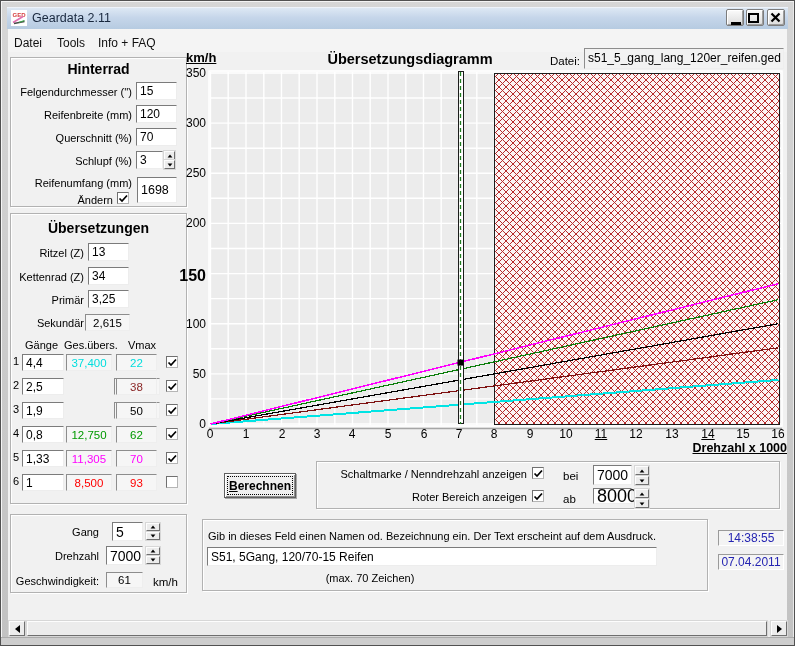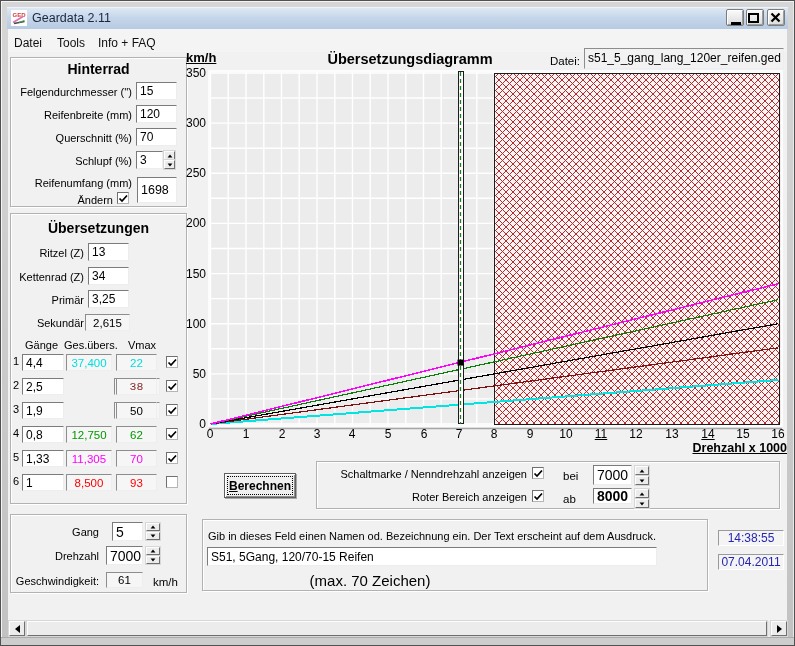--- a/index.html
+++ b/index.html
@@ -101,21 +101,21 @@
 <div class="abs disp" style="left:66px; top:354px; width:46px; height:17px; color:#00dede;">37,400</div>
 <div class="abs disp" style="left:116px; top:354px; width:41px; height:17px; color:#00dede;">22</div>
 <div class="abs chk" style="left:166px; top:356px;">
     <svg width="10" height="10">
       <path d="M1.5 5.5 L4 8 L9 2.5" stroke="#000" stroke-width="1.7" fill="none"></path>
     </svg>
   </div>
 <div class="abs lbl" style="left:0; top:379px; width:19px;">2</div>
 <div class="abs inp" style="left:22px; top:378px; width:42px; height:17px;">2,5</div>
 <div class="abs disp" style="left:66px; top:378px; width:46px; height:17px; color:#8b2828;margin-left:48px;">21,250</div>
-<div class="abs disp" style="left:116px; top:378px; width:41px; height:17px; color:#8b2828;font-family:Liberation Mono, monospace;">38</div>
+<div class="abs disp" style="left:116px; top:378px; width:41px; height:17px; color:#8b2828;">38</div>
 <div class="abs chk" style="left:166px; top:380px;">
     <svg width="10" height="10">
       <path d="M1.5 5.5 L4 8 L9 2.5" stroke="#000" stroke-width="1.7" fill="none"></path>
     </svg>
   </div>
 <div class="abs lbl" style="left:0; top:403px; width:19px;">3</div>
 <div class="abs inp" style="left:22px; top:402px; width:42px; height:17px;">1,9</div>
 <div class="abs disp" style="left:66px; top:402px; width:46px; height:17px; color:#000000;margin-left:48px;">16,150</div>
 <div class="abs disp" style="left:116px; top:402px; width:41px; height:17px; color:#000000;">50</div>
 <div class="abs chk" style="left:166px; top:404px;">
@@ -255,21 +255,21 @@
 <div class="abs" style="left:589px; top:427px; width:24px; text-align:center; font-size:12px;text-decoration:underline;">11</div>
 <div class="abs" style="left:624px; top:427px; width:24px; text-align:center; font-size:12px;">12</div>
 <div class="abs" style="left:660px; top:427px; width:24px; text-align:center; font-size:12px;">13</div>
 <div class="abs" style="left:696px; top:427px; width:24px; text-align:center; font-size:12px;text-decoration:underline;">14</div>
 <div class="abs" style="left:731px; top:427px; width:24px; text-align:center; font-size:12px;">15</div>
 <div class="abs" style="left:766px; top:427px; width:24px; text-align:center; font-size:12px;">16</div>
 
 <div class="abs" style="left:160px; top:417px; width:46px; text-align:right; font-size:12px;">0</div>
 <div class="abs" style="left:160px; top:367px; width:46px; text-align:right; font-size:12px;">50</div>
 <div class="abs" style="left:160px; top:317px; width:46px; text-align:right; font-size:12px;">100</div>
-<div class="abs" style="left:160px; top:267px; width:46px; text-align:right; font-size:12px;">150</div>
+<div class="abs" style="left:160px; top:267px; width:46px; text-align:right; font-size:16px;font-weight:bold;">150</div>
 <div class="abs" style="left:160px; top:216px; width:46px; text-align:right; font-size:12px;">200</div>
 <div class="abs" style="left:160px; top:166px; width:46px; text-align:right; font-size:12px;">250</div>
 <div class="abs" style="left:160px; top:116px; width:46px; text-align:right; font-size:12px;">300</div>
 <div class="abs" style="left:160px; top:66px; width:46px; text-align:right; font-size:12px;">350</div>
 <div class="abs" style="left:637px; top:441px; width:150px; text-align:right; font-size:12.5px; font-weight:bold; text-decoration:underline;">Drehzahl x 1000</div>
 
 <div class="abs" style="left:224px; top:473px; width:72px; height:25px; background:#efefef; border:1px solid #5f5f5f; box-shadow: inset 1px 1px 0 #ffffff, inset -1px -1px 0 #8f8f8f, 1px 1px 0 #a8a8a8;"></div>
 <div class="abs" style="left:227px; top:476px; width:66px; height:19px; border:1px dotted #000; text-align:center; font-size:12px; font-weight:bold; line-height:18px;"><u>B</u>erechnen</div>
 <div class="abs grp" style="left:316px; top:461px; width:464px; height:48px;"></div>
 <div class="abs lbl" style="left:330px; top:468px; width:197px;">Schaltmarke / Nenndrehzahl anzeigen</div>
@@ -286,31 +286,31 @@
 <div class="abs spb" style="left:635px; top:476px; width:14px; height:9px;">
     <div class="tri-dn" style="transform:scale(0.8);"></div>
   </div>
 <div class="abs lbl" style="left:330px; top:491px; width:197px;">Roter Bereich anzeigen</div>
 <div class="abs chk" style="left:532px; top:490px;">
     <svg width="10" height="10">
       <path d="M1.5 5.5 L4 8 L9 2.5" stroke="#000" stroke-width="1.7" fill="none"></path>
     </svg>
   </div>
 <div class="abs" style="left:563px; top:493px; font-size:11.5px;">ab</div>
-<div class="abs inp" style="left:593px; top:488px; width:39px; height:16px; font-size:14px;font-weight:bold;">8000</div>
+<div class="abs inp" style="left:593px; top:488px; width:39px; height:16px; font-size:18px;">8000</div>
 <div class="abs spb" style="left:635px; top:489px; width:14px; height:9px;">
     <div class="tri-up" style="transform:scale(0.8);"></div>
   </div>
 <div class="abs spb" style="left:635px; top:499px; width:14px; height:9px;">
     <div class="tri-dn" style="transform:scale(0.8);"></div>
   </div>
 <div class="abs grp" style="left:202px; top:519px; width:506px; height:72px;"></div>
 <div class="abs" style="left:208px; top:530px; font-size:11px;">Gib in dieses Feld einen Namen od. Bezeichnung ein. Der Text erscheint auf dem Ausdruck.</div>
 <div class="abs inp" style="left:207px; top:547px; width:450px; height:19px; font-size:12px;">S51, 5Gang, 120/70-15 Reifen</div>
-<div class="abs" style="left:270px; top:572px; width:200px; text-align:center; font-size:15px;">(max. 70 Zeichen)</div>
+<div class="abs" style="left:270px; top:572px; width:200px; text-align:center; font-size:11px;">(max. 70 Zeichen)</div>
 <div class="abs" style="left:718px; top:530px; width:66px; height:16px; border:1px solid; border-color:#9a9a9a #ffffff #ffffff #9a9a9a; background:#f4f4f4; color:#2525b2; font-size:12px; text-align:center; line-height:14px;">14:38:55</div>
 <div class="abs" style="left:718px; top:554px; width:66px; height:16px; border:1px solid; border-color:#9a9a9a #ffffff #ffffff #9a9a9a; background:#f4f4f4; color:#2525b2; font-size:12px; text-align:center; line-height:14px;">07.04.2011</div>
 <div class="abs" style="left:8px; top:621px; width:779px; height:15px; background:#e9e9e9;"></div>
 <div class="abs spb" style="left:9px; top:621px; width:16px; height:15px;">
     <div class="tri-le"></div>
   </div>
 <div class="abs spb" style="left:27px; top:621px; width:740px; height:15px;"></div>
 <div class="abs spb" style="left:771px; top:621px; width:16px; height:15px;">
     <div class="tri-ri"></div>
   </div>

